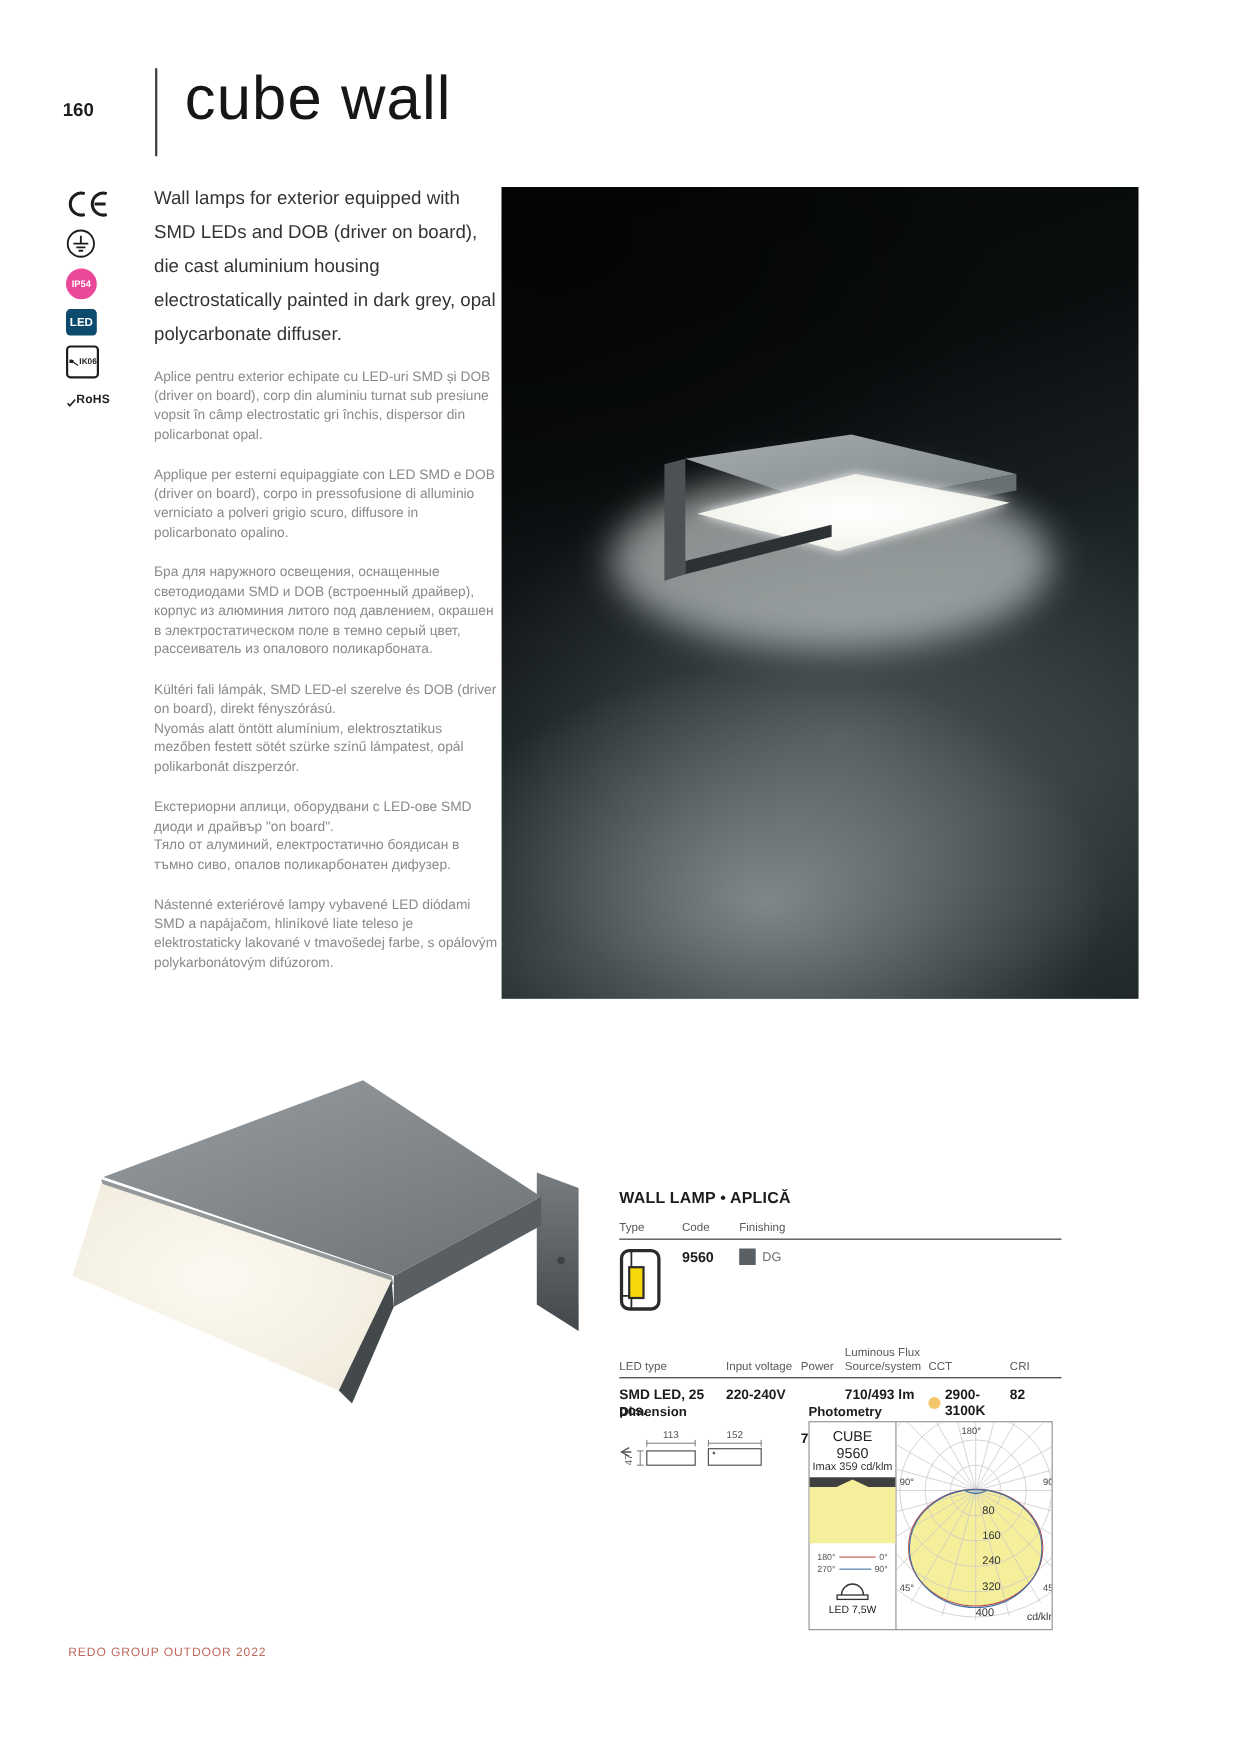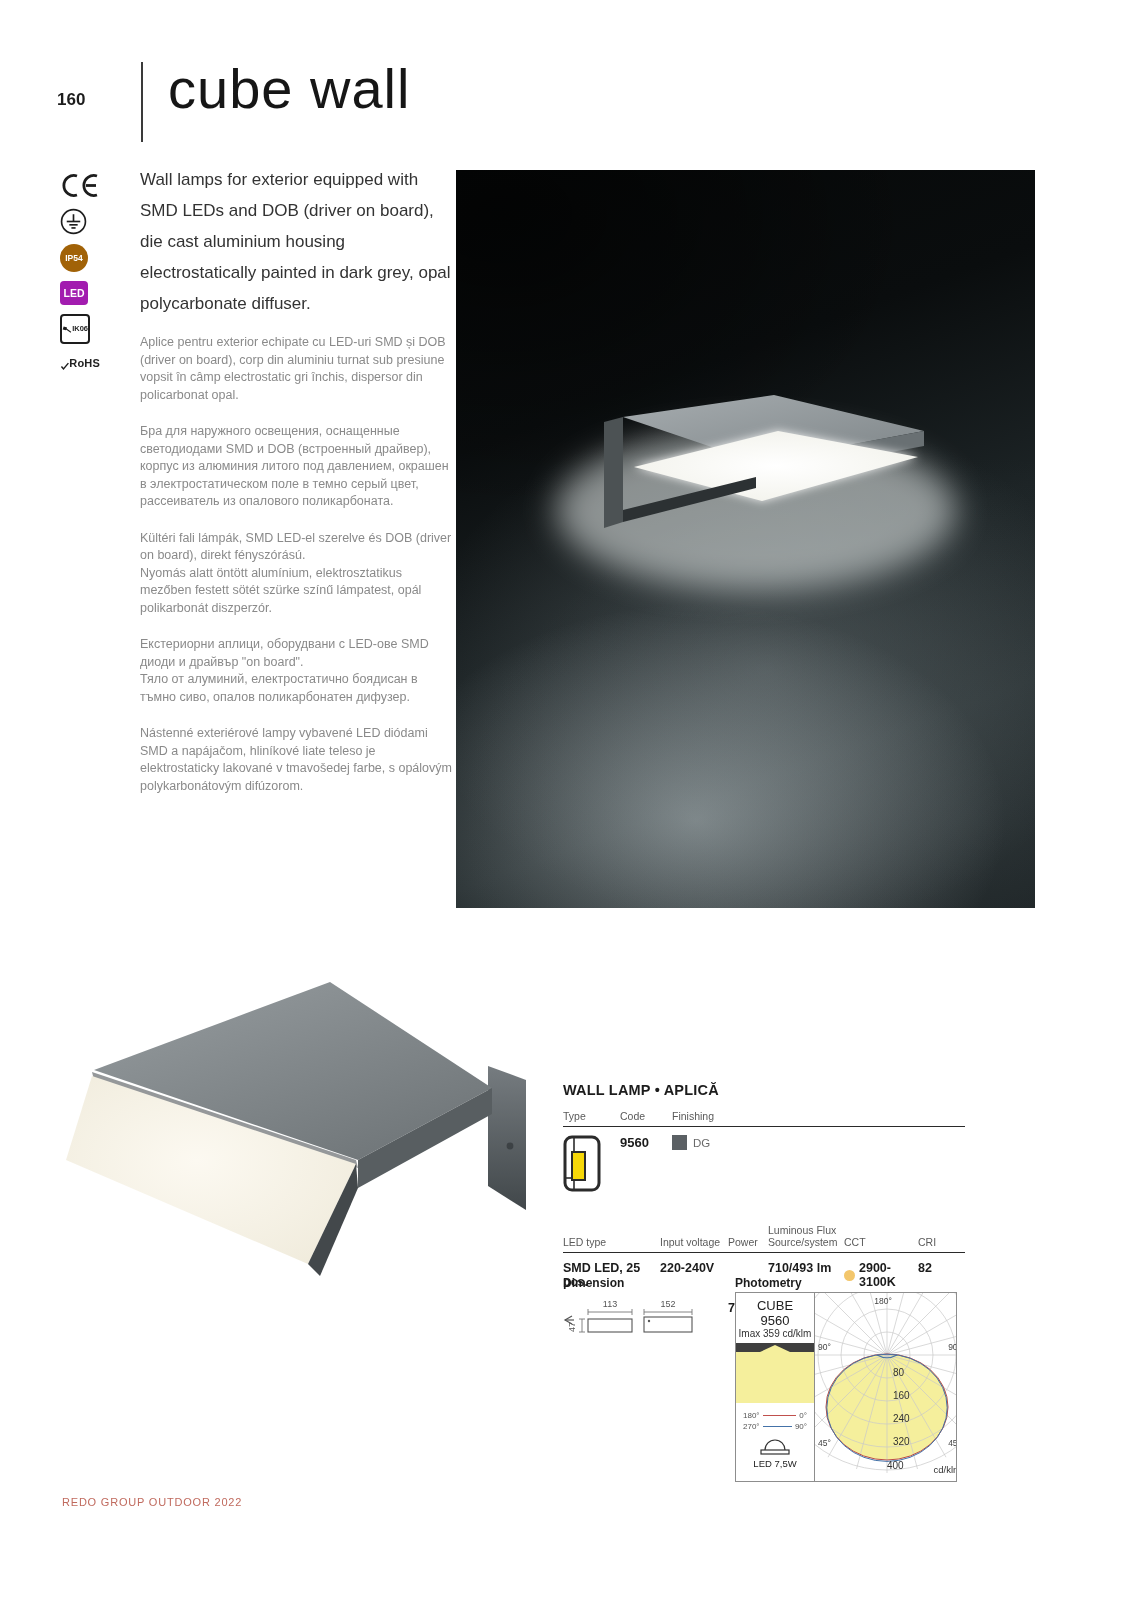--- a/index.html
+++ b/index.html
@@ -8,23 +8,23 @@
 
   
   .page-num{position:absolute;left:57px;top:90px;font-size:17px;font-weight:bold;color:#1d1d1d;}
   .title-divider{position:absolute;left:141px;top:62px;width:2px;height:80px;background:#3a3a3a;}
   .page-title{position:absolute;left:168px;top:56px;font-size:56px;font-weight:200;
               letter-spacing:1px;color:#161616;}
 
   
   .badges{position:absolute;left:60px;top:172px;width:44px;display:flex;flex-direction:column;
           align-items:flex-start;gap:9px;}
-  .badge-ip54{width:28px;height:28px;border-radius:50%;background:#a16207;color:#fff;
+  .badge-ip54{width:28px;height:28px;border-radius:50%;background:#ec4899;color:#fff;
               font-size:8.5px;font-weight:bold;display:flex;align-items:center;justify-content:center;}
-  .badge-led{width:28px;height:24px;border-radius:4px;background:#a21caf;color:#fff;
+  .badge-led{width:28px;height:24px;border-radius:4px;background:#0c4a6e;color:#fff;
              font-size:10.5px;font-weight:bold;display:flex;align-items:center;justify-content:center;}
   .badge-ik06{width:30px;height:30px;border:2px solid #1d1d1d;border-radius:4px;box-sizing:border-box;
               display:flex;flex-direction:row;align-items:center;justify-content:flex-end;}
   .badge-ik06 .ik-label{font-size:7.5px;font-weight:bold;line-height:8px;margin-bottom:1px;}
   .badge-rohs{display:flex;flex-direction:row;align-items:center;width:40px;}
   .badge-rohs .rohs-label{font-size:11px;font-weight:bold;margin-top:-7px;letter-spacing:.2px;}
 
   
   .intro{position:absolute;left:140px;top:164px;width:312px;font-size:17px;line-height:31px;
          color:#333;font-weight:500;}
@@ -127,20 +127,21 @@
         <path d="M5,15 L12,23 L29,3" stroke="#1d1d1d" stroke-width="5" fill="none"></path>
       </svg>
       <span class="rohs-label">RoHS</span>
     </div>
   </div>
 
   <div class="intro">Wall lamps for exterior equipped with SMD LEDs and DOB (driver on board), die cast aluminium housing electrostatically painted in dark grey, opal polycarbonate diffuser.</div>
 
   <div class="descs">
     <p class="desc">Aplice pentru exterior echipate cu LED-uri SMD și DOB (driver on board), corp din aluminiu turnat sub presiune vopsit în câmp electrostatic gri închis, dispersor din policarbonat opal.</p>
+    <p class="desc">Applique per esterni equipaggiate con LED SMD e DOB (driver on board), corpo in pressofusione di alluminio verniciato a polveri grigio scuro, diffusore in policarbonato opalino.</p>
     <p class="desc">Бра для наружного освещения, оснащенные светодиодами SMD и DOB (встроенный драйвер), корпус из алюминия литого под давлением, окрашен в электростатическом поле в темно серый цвет, рассеиватель из опалового поликарбоната.</p>
     <p class="desc">Kültéri fali lámpák, SMD LED-el szerelve és DOB (driver on board), direkt fényszórású.
 Nyomás alatt öntött alumínium, elektrosztatikus mezőben festett sötét szürke színű lámpatest, opál polikarbonát diszperzór.</p>
     <p class="desc">Екстериорни аплици, оборудвани с LED-ове SMD диоди и драйвър "on board".
 Тяло от алуминий, електростатично боядисан в тъмно сиво, опалов поликарбонатен дифузер.</p>
     <p class="desc">Nástenné exteriérové lampy vybavené LED diódami SMD a napájačom, hliníkové liate teleso je elektrostaticky lakované v tmavošedej farbe, s opálovým polykarbonátovým difúzorom.</p>
   </div>
 
   <div class="hero">
     <svg width="579" height="738" viewBox="0 0 579 738">

